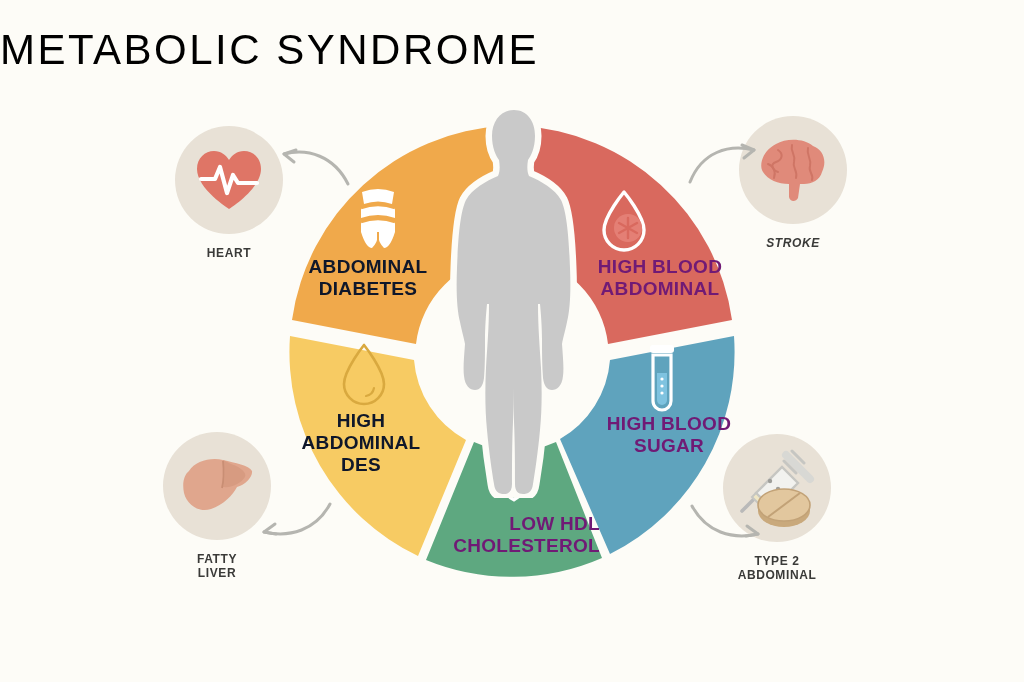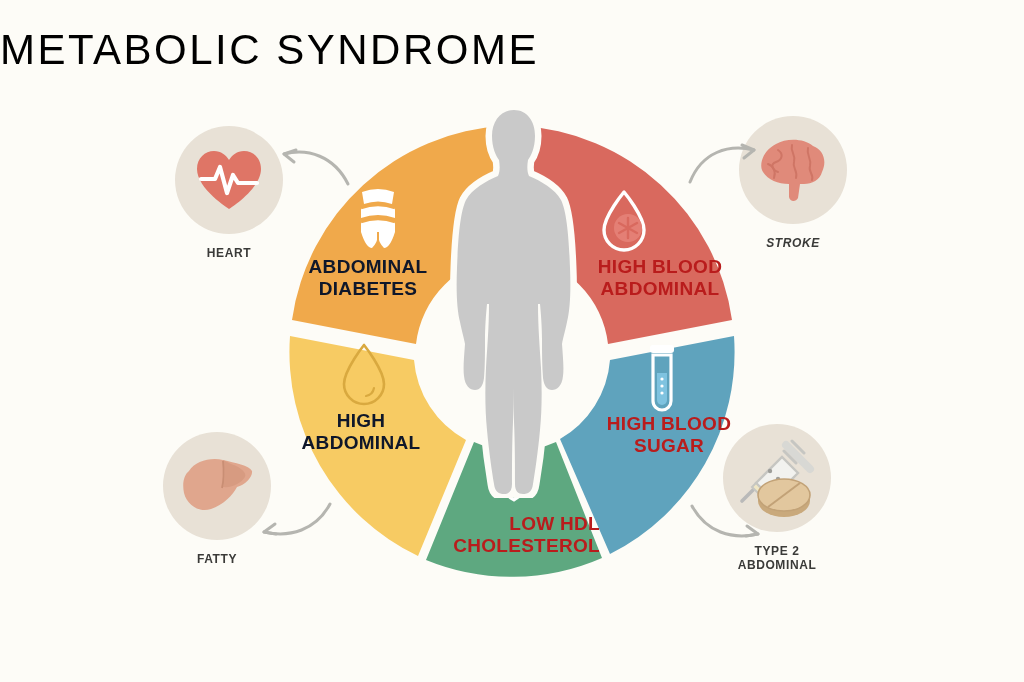--- a/index.html
+++ b/index.html
@@ -29,21 +29,21 @@
   
   .seg-label {
     position: absolute;
     text-align: center;
     font-size: 19px; font-weight: bold;
     line-height: 1.16;
     letter-spacing: 0.3px;
     pointer-events: none;
   }
   .seg-label.dark { color: #0f172a; }
-  .seg-label.light { color: #b91c1c; }
+  .seg-label.light { color: #701a75; }
 
   #label-abdominal-obesity { left: 22px; top: 148px; width: 156px; }
   #label-high-blood-pressure { left: 312px; top: 148px; width: 160px; }
   #label-high-blood-sugar { left: 326px; top: 305px; width: 150px; }
   #label-low-hdl-cholesterol { left: 162px; top: 405px; width: 170px; text-align: right; }
   #label-high-triglycerides { left: 18px; top: 302px; width: 150px; }
 
   
   .seg-icon { position: absolute; pointer-events: none; }
   #icon-waist { left: 78px; top: 78px; }
@@ -74,21 +74,21 @@
   .outcome-label {
     margin-top: 12px;
     font-size: 12px; font-weight: bold;
     line-height: 1.18;
     letter-spacing: 0.6px;
     color: #3A3A38;
   }
   #outcome-heart-disease { left: 144px; top: 126px; }
   #outcome-stroke        { left: 708px; top: 116px; font-style: italic; }
   #outcome-fatty-liver   { left: 132px; top: 432px; }
-  #outcome-type2-diabetes{ left: 692px; top: 424px; }
+  #outcome-type2-diabetes{ left: 692px; top: 434px; }
 
   
   .arrow { position: absolute; pointer-events: none; }
   #arrow-to-heart-disease  { left: 276px; top: 146px; }
   #arrow-to-stroke         { left: 686px; top: 140px; }
   #arrow-to-fatty-liver    { left: 256px; top: 498px; }
   #arrow-to-type2-diabetes { left: 688px; top: 500px; }
 </style>
 </head>
 <body>
@@ -192,20 +192,21 @@
     </div>
 
     <div class="seg-label light" id="label-low-hdl-cholesterol">
       <div>LOW HDL</div>
       <div>CHOLESTEROL</div>
     </div>
 
     <div class="seg-label dark" id="label-high-triglycerides">
       <div>HIGH</div>
       <div>ABDOMINAL</div>
+      <div>DES</div>
     </div>
 
     <svg id="human-figure" viewBox="0 0 142 398">
       <g stroke="#FDFCF7" stroke-width="13" stroke-linejoin="round" fill="none">
         <path d="M71 10
                  C84 10 92 21 92 36
                  C92 48 88 56 85 60
                  C84 66 84 72 86 76
                  C98 81 112 89 118 100
                  C124 112 126 140 127 168
@@ -324,20 +325,21 @@
     <div class="outcome-circle">
       <svg width="76" height="62" viewBox="0 0 76 62">
         <path d="M10 16 C16 6 32 2 44 5 C56 8 70 10 73 16 C74 22 66 30 58 32
                  C54 40 44 50 32 54 C20 58 8 50 5 38 C3 28 5 20 10 16 Z" fill="#E0A68D"></path>
         <path d="M44 5 C46 14 46 24 44 32 C54 33 62 28 66 22 C68 18 62 12 52 9 Z" fill="#D79B81"></path>
         <path d="M44 6 C45 16 45 25 43 33" stroke="#C98E74" stroke-width="1.8" fill="none"></path>
       </svg>
     </div>
     <div class="outcome-label">
       <div>FATTY</div>
+      <div>LIVER</div>
     </div>
   </div>
 
   <div class="outcome" id="outcome-type2-diabetes">
     <div class="outcome-circle">
       <svg width="82" height="78" viewBox="0 0 82 78">
         <g>
           <path d="M6 62 L22 46" stroke="#B9B9B9" stroke-width="3.6" stroke-linecap="round"></path>
           <path d="M20 44 L46 18 L62 34 L36 60 Z" fill="#F2F2EF" stroke="#C6C6C2" stroke-width="2.4"></path>
           <path d="M20 44 L34 58 L30 62 L16 48 Z" fill="#EFE6C4" stroke="#C6C6C2" stroke-width="2"></path>

